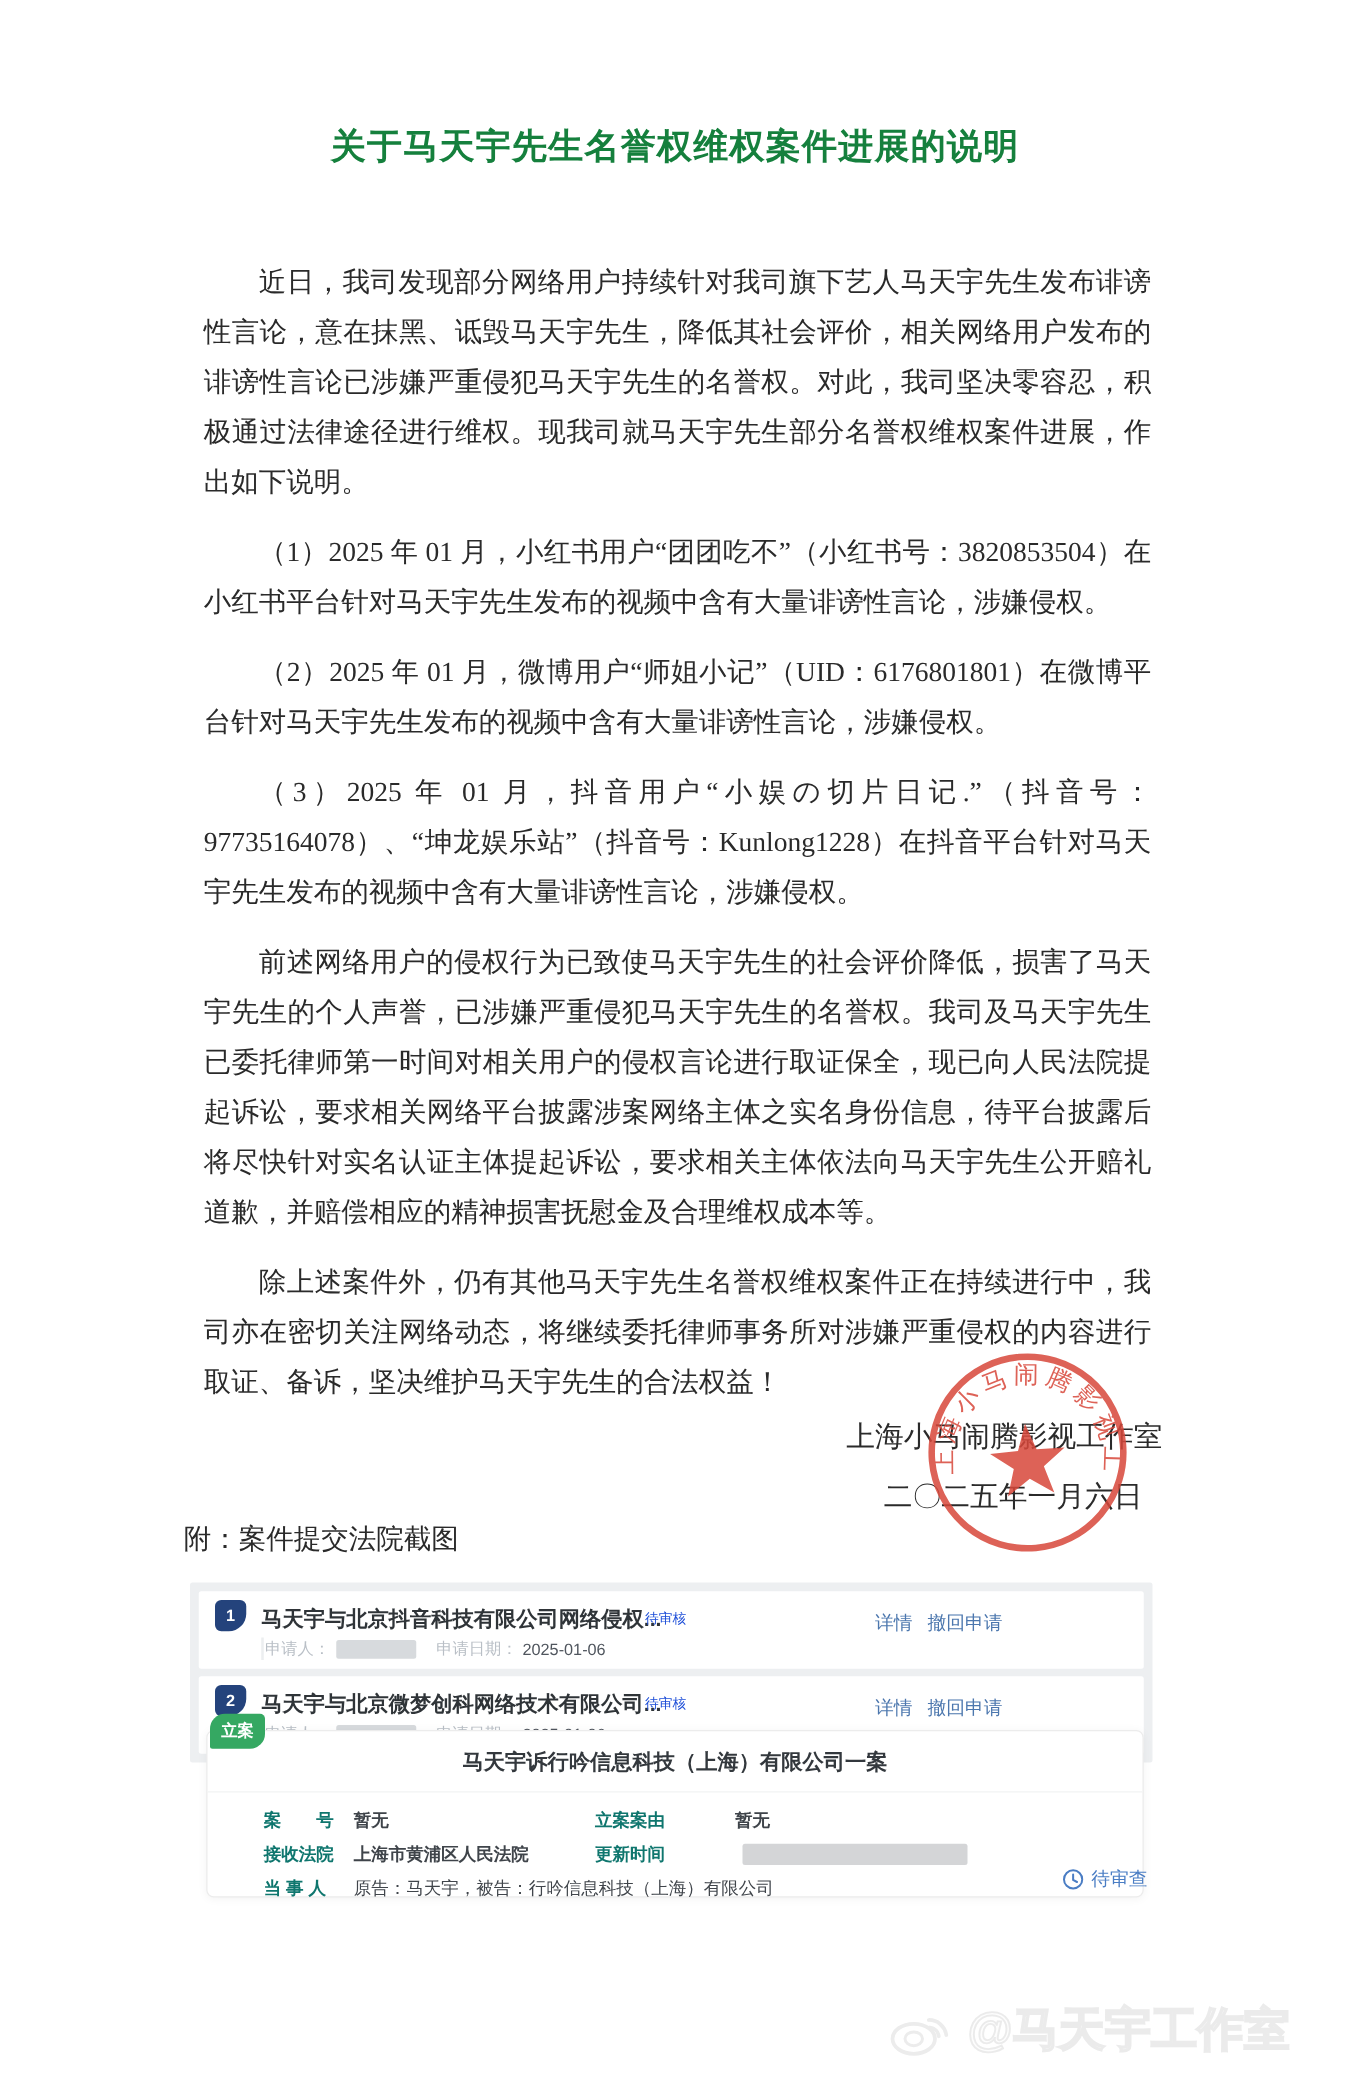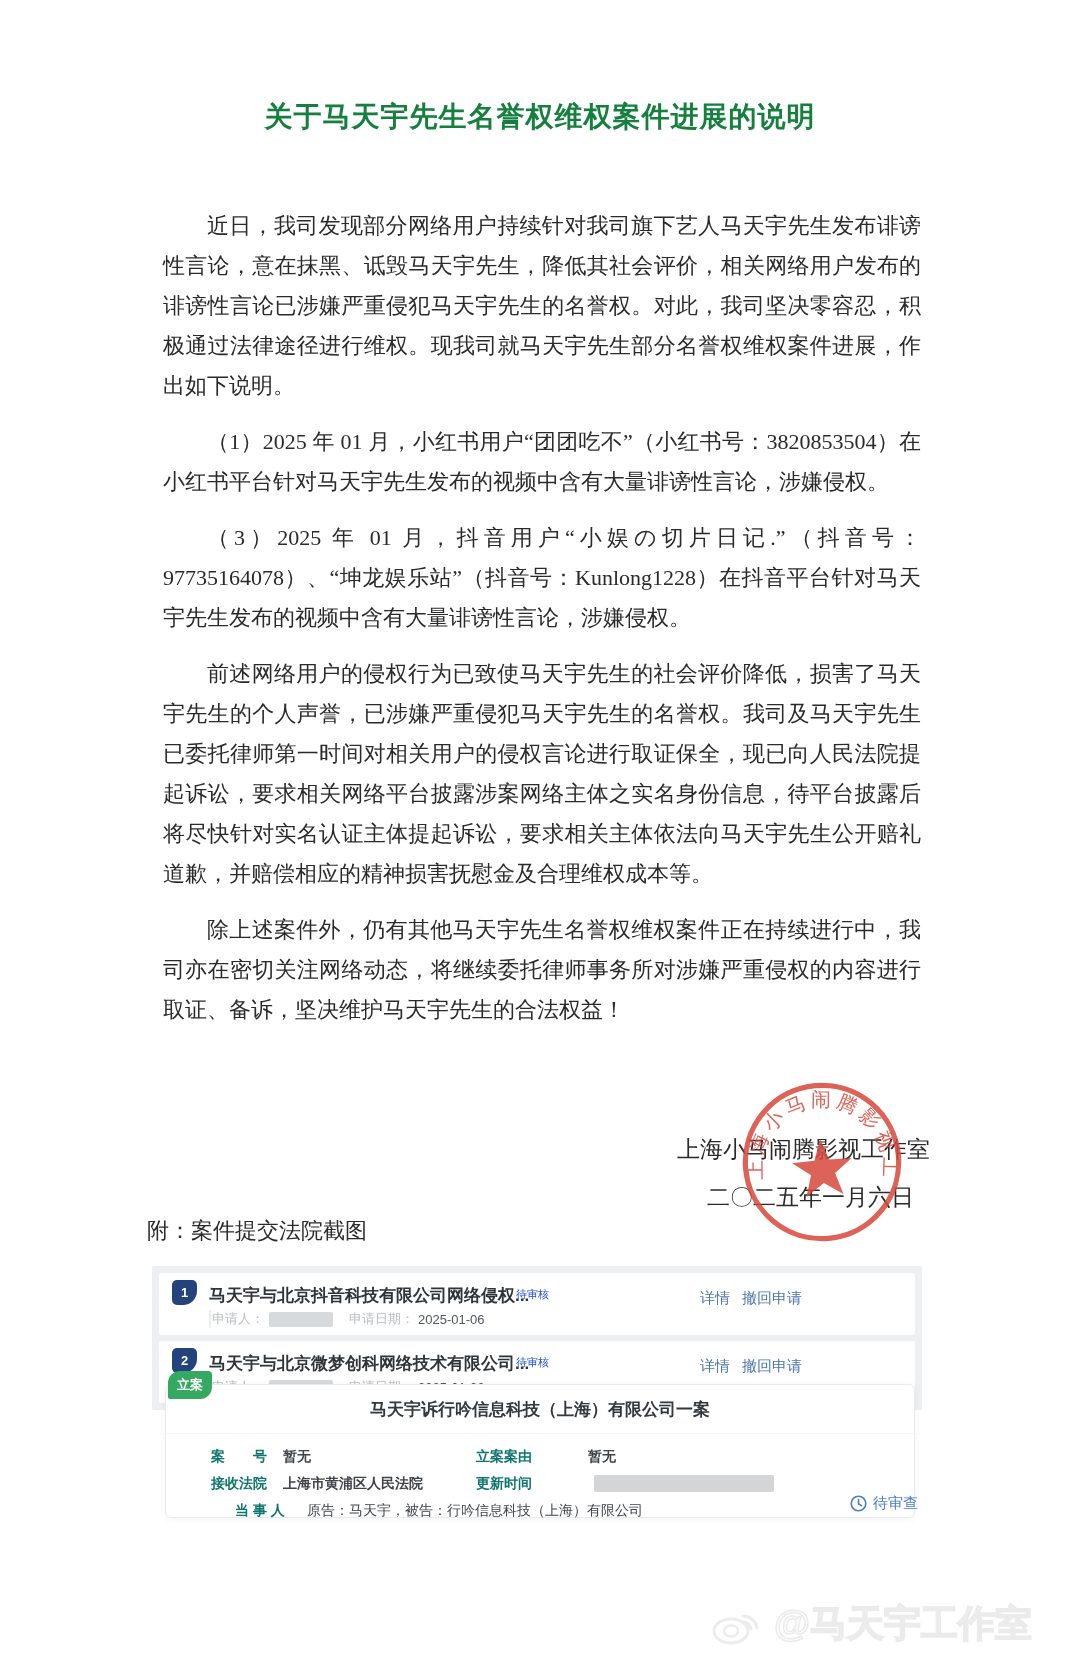--- a/index.html
+++ b/index.html
@@ -103,20 +103,21 @@
 </head>
 <body>
 
 <div class="page">
 
   <h1 class="doc-title">关于马天宇先生名誉权维权案件进展的说明</h1>
 
   <div class="body-text">
     <p>近日，我司发现部分网络用户持续针对我司旗下艺人马天宇先生发布诽谤性言论，意在抹黑、诋毁马天宇先生，降低其社会评价，相关网络用户发布的诽谤性言论已涉嫌严重侵犯马天宇先生的名誉权。对此，我司坚决零容忍，积极通过法律途径进行维权。现我司就马天宇先生部分名誉权维权案件进展，作出如下说明。</p>
     <p>（1）2025 年 01 月，小红书用户“团团吃不”（小红书号：3820853504）在小红书平台针对马天宇先生发布的视频中含有大量诽谤性言论，涉嫌侵权。</p>
+    <p>（2）2025 年 01 月，微博用户“师姐小记”（UID：6176801801）在微博平台针对马天宇先生发布的视频中含有大量诽谤性言论，涉嫌侵权。</p>
     <p>（3）2025 年 01 月，抖音用户“小娱の切片日记.”（抖音号：97735164078）、“坤龙娱乐站”（抖音号：Kunlong1228）在抖音平台针对马天宇先生发布的视频中含有大量诽谤性言论，涉嫌侵权。</p>
     <p>前述网络用户的侵权行为已致使马天宇先生的社会评价降低，损害了马天宇先生的个人声誉，已涉嫌严重侵犯马天宇先生的名誉权。我司及马天宇先生已委托律师第一时间对相关用户的侵权言论进行取证保全，现已向人民法院提起诉讼，要求相关网络平台披露涉案网络主体之实名身份信息，待平台披露后将尽快针对实名认证主体提起诉讼，要求相关主体依法向马天宇先生公开赔礼道歉，并赔偿相应的精神损害抚慰金及合理维权成本等。</p>
     <p>除上述案件外，仍有其他马天宇先生名誉权维权案件正在持续进行中，我司亦在密切关注网络动态，将继续委托律师事务所对涉嫌严重侵权的内容进行取证、备诉，坚决维护马天宇先生的合法权益！</p>
   </div>
 
   <div class="sign-block">
     <div>上海小马闹腾影视工作室</div>
     <div class="sig-date">二〇二五年一月六日</div>
   </div>
 
@@ -189,21 +190,21 @@
         <div class="f-col1">
           <span class="f-label">接收法院</span>
           <span class="f-val">上海市黄浦区人民法院</span>
         </div>
         <div class="f-col2">
           <span class="f-label">更新时间</span>
           <span class="blur-wide"></span>
         </div>
       </div>
       <div class="f-row">
-        <div class="f-col1" style="width:auto;margin-left:24px;">
+        <div class="f-col1" style="width:auto;">
           <span class="f-label">当 事 人</span>
           <span class="f-val f-party">原告：马天宇，被告：行吟信息科技（上海）有限公司</span>
         </div>
       </div>
 
       <div class="filing-status">
         <svg width="17" height="17" viewBox="0 0 17 17">
           <circle cx="8.5" cy="8.5" r="7.3" fill="none" stroke="#4a7dc4" stroke-width="1.6"></circle>
           <path d="M 8.5,4.5 L 8.5,9 L 11.6,10.6" fill="none" stroke="#4a7dc4" stroke-width="1.6" stroke-linecap="round"></path>
         </svg>

